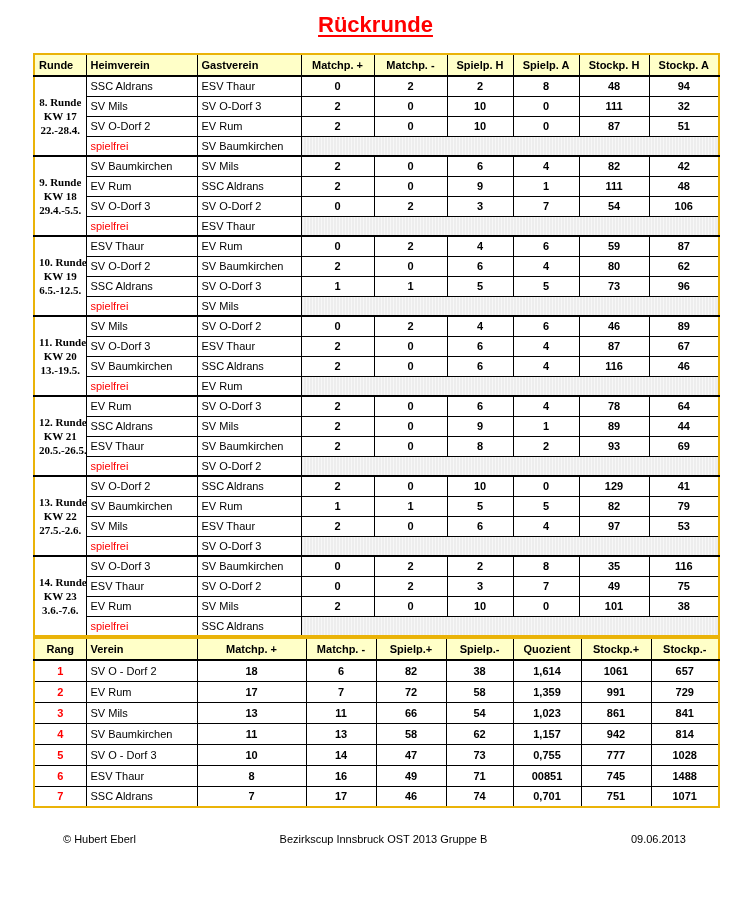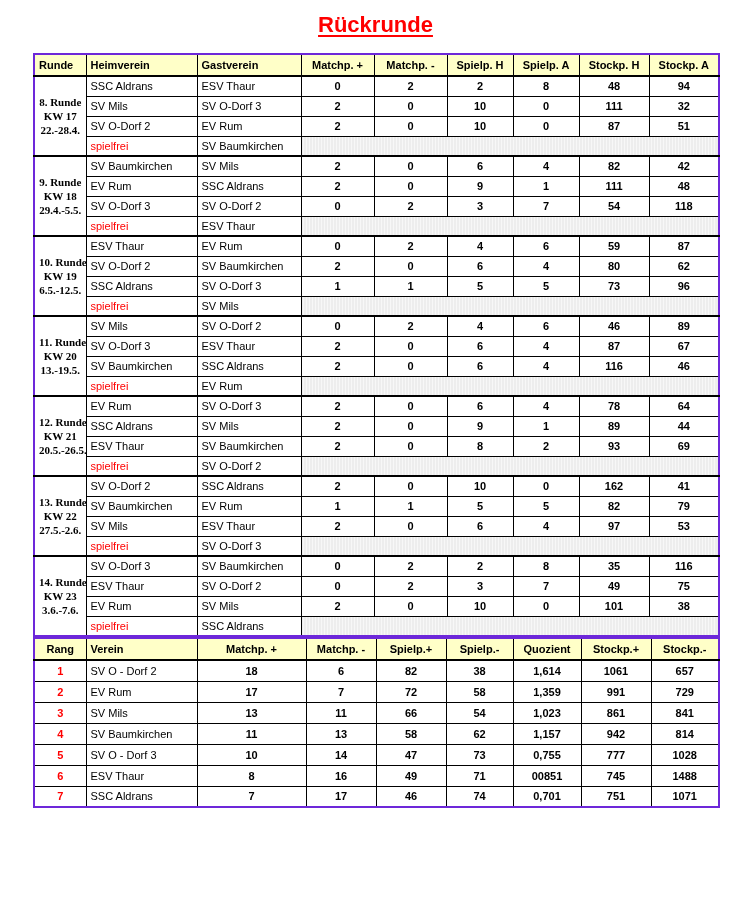--- a/index.html
+++ b/index.html
@@ -21,21 +21,21 @@
     text-decoration-thickness: 2px;
     text-underline-offset: 3px;
     margin-bottom: 15px;
   }
   .title.second { margin-top: 14px; }
 
   table.tbl {
     border-collapse: collapse;
     width: 685px;
     table-layout: fixed;
-    border: 2px solid #6d28d9;
+    border: 2px solid #eab308;
   }
   .tbl th, .tbl td {
     border: 1px solid #000;
     font-size: 11px;
     height: 20px;
     padding: 0 4px;
     overflow: hidden;
     white-space: nowrap;
     vertical-align: middle;
   }
@@ -178,21 +178,21 @@
           <td class="num">48</td>
         </tr>
         <tr>
           <td class="team">SV O-Dorf 3</td>
           <td class="team">SV O-Dorf 2</td>
           <td class="num">0</td>
           <td class="num">2</td>
           <td class="num">3</td>
           <td class="num">7</td>
           <td class="num">54</td>
-          <td class="num">118</td>
+          <td class="num">106</td>
         </tr>
         <tr>
           <td class="spielfrei-cell">spielfrei</td>
           <td class="team">ESV Thaur</td>
           <td class="striped" colspan="6"></td>
         </tr>
         <tr class="group-start">
           <td class="round-cell" rowspan="4">
             <div>10. Runde</div>
             <div>KW 19</div>
@@ -317,21 +317,21 @@
             <div>13. Runde</div>
             <div>KW 22</div>
             <div>27.5.-2.6.</div>
           </td>
           <td class="team">SV O-Dorf 2</td>
           <td class="team">SSC Aldrans</td>
           <td class="num">2</td>
           <td class="num">0</td>
           <td class="num">10</td>
           <td class="num">0</td>
-          <td class="num">162</td>
+          <td class="num">129</td>
           <td class="num">41</td>
         </tr>
         <tr>
           <td class="team">SV Baumkirchen</td>
           <td class="team">EV Rum</td>
           <td class="num">1</td>
           <td class="num">1</td>
           <td class="num">5</td>
           <td class="num">5</td>
           <td class="num">82</td>
@@ -495,14 +495,19 @@
           <td class="num">17</td>
           <td class="num">46</td>
           <td class="num">74</td>
           <td class="num">0,701</td>
           <td class="num">751</td>
           <td class="num">1071</td>
         </tr>
       </tbody>
   </table>
 
+  <div class="footer">
+    <span>© Hubert Eberl</span>
+    <span>Bezirkscup Innsbruck OST 2013 Gruppe B</span>
+    <span>09.06.2013</span>
+  </div>
 
 </div>
 
 </body></html>

